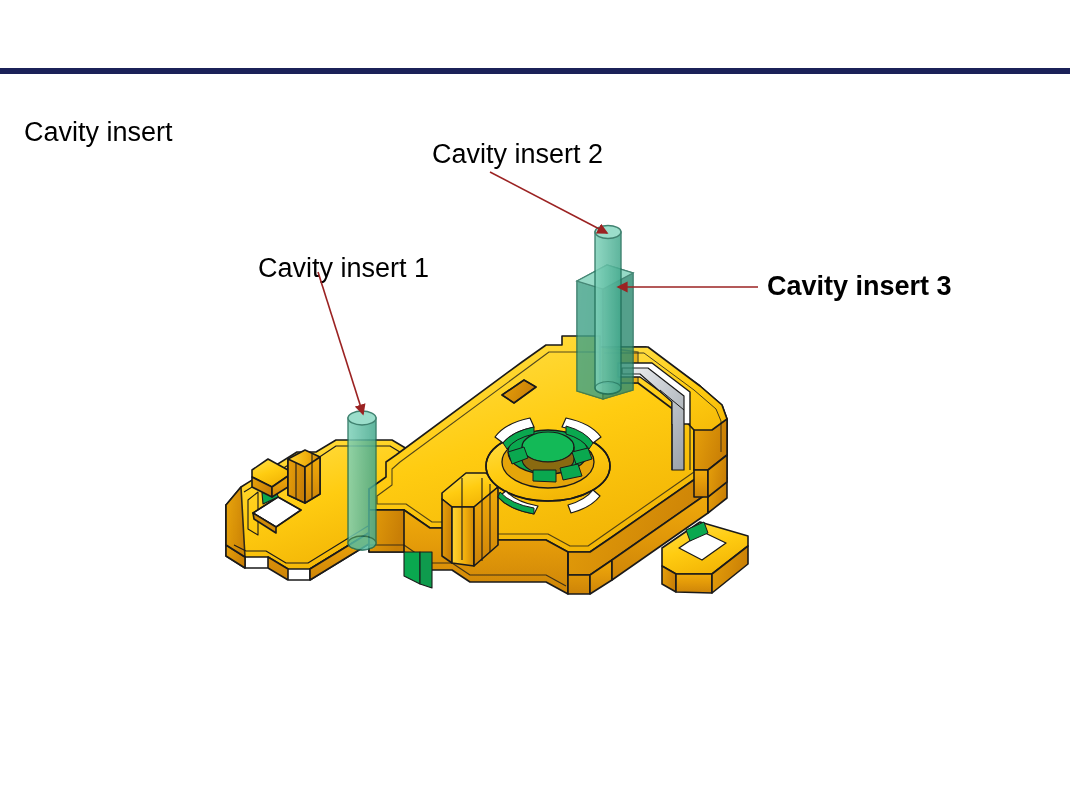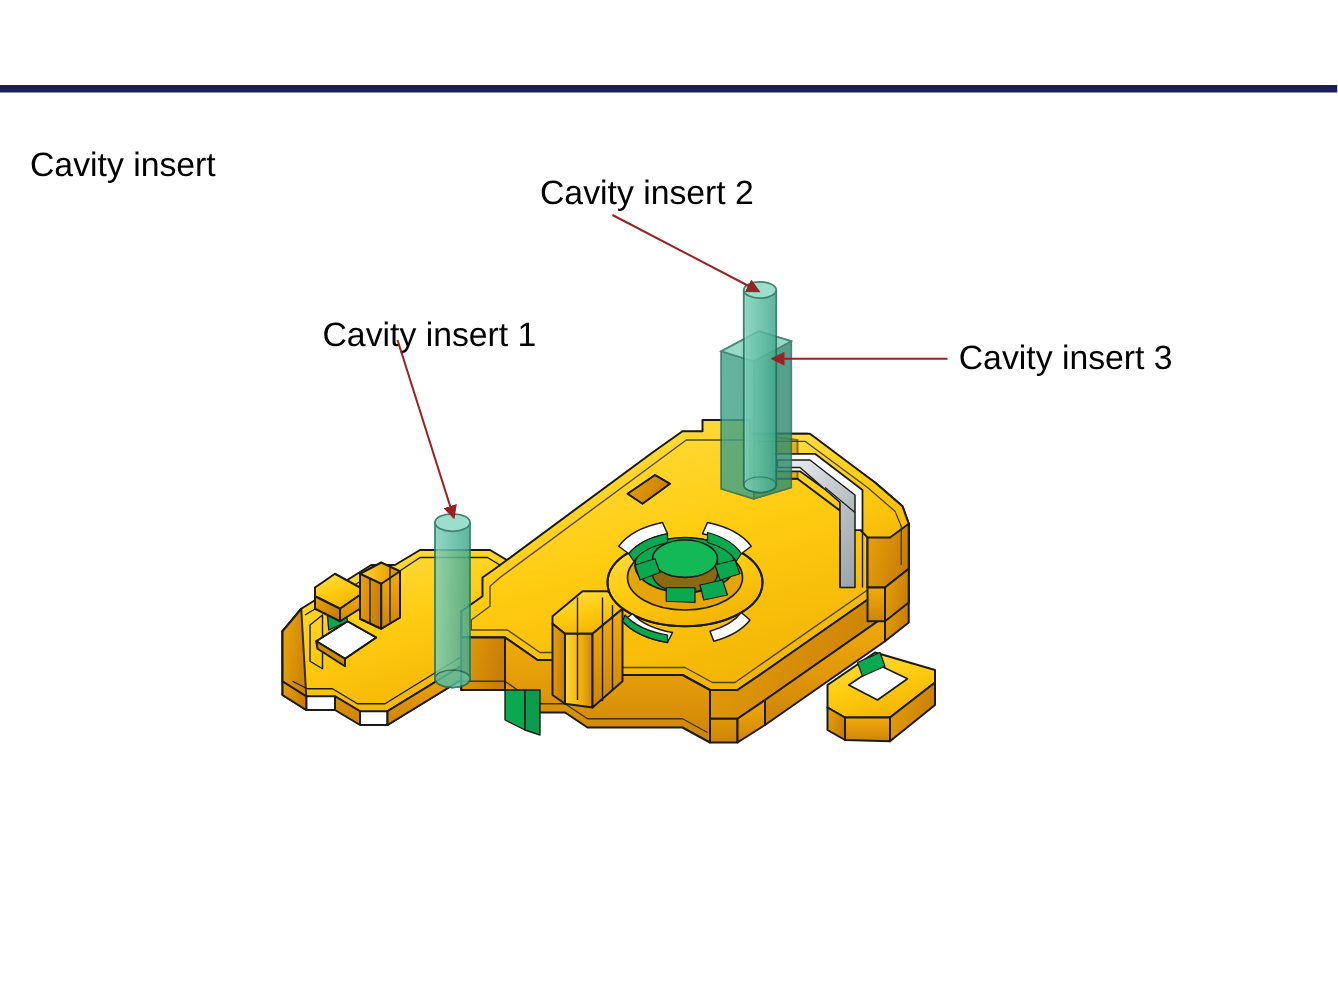--- a/index.html
+++ b/index.html
@@ -30,21 +30,21 @@
     position: absolute;
     color: #000000;
     font-family: "Liberation Sans", sans-serif;
     font-size: 27px;
     line-height: 32px;
     white-space: nowrap;
   }
   #label-title   { left: 24px;  top: 116px; }
   #label-ins1    { left: 258px; top: 236px; margin-top: 16px; }
   #label-ins2    { left: 432px; top: 138px; text-align: center; }
-  #label-ins3    { left: 767px; top: 270px; }
+  #label-ins3    { left: 767px; top: 270px; font-weight: bold; }
   #scene {
     position: absolute;
     left: 0;
     top: 0;
     width: 1070px;
     height: 800px;
   }
 </style>
 </head>
 <body>

